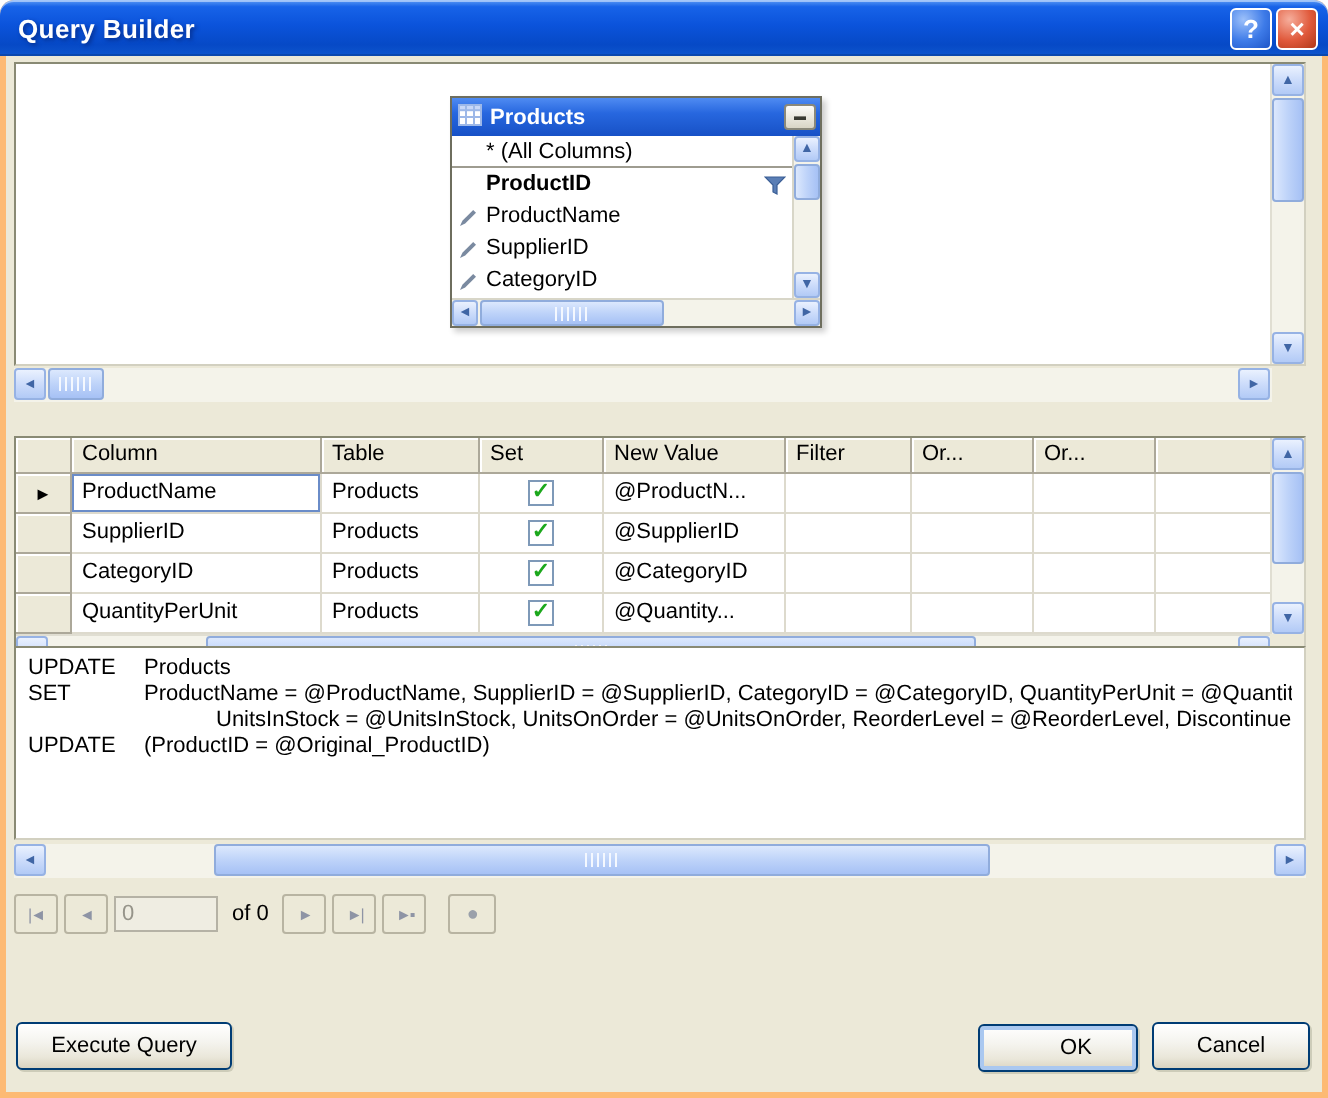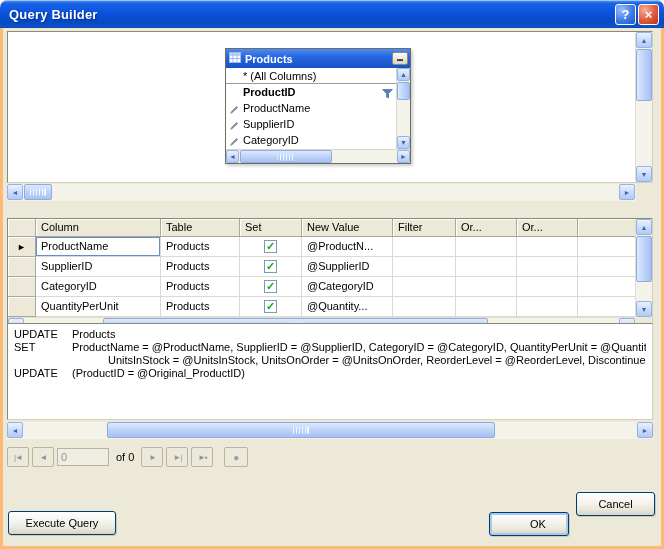--- a/index.html
+++ b/index.html
@@ -320,16 +320,16 @@
       <div class="nav-btn">
           <span>►▪</span>
         </div>
       <div class="nav-stop">
           <span>●</span>
         </div>
     </div>
 
     <button class="xp-btn" style="left:5px;top:483px;width:108px;">Execute Query</button>
     <button class="xp-btn focused" style="left:486px;top:484px;width:80px;">OK</button>
-    <button class="xp-btn" style="left:573px;top:464px;width:79px;">Cancel</button>
+    <button class="xp-btn" style="left:573px;top:483px;width:79px;">Cancel</button>
 
   </div>
 </div>
 
 </body></html>

